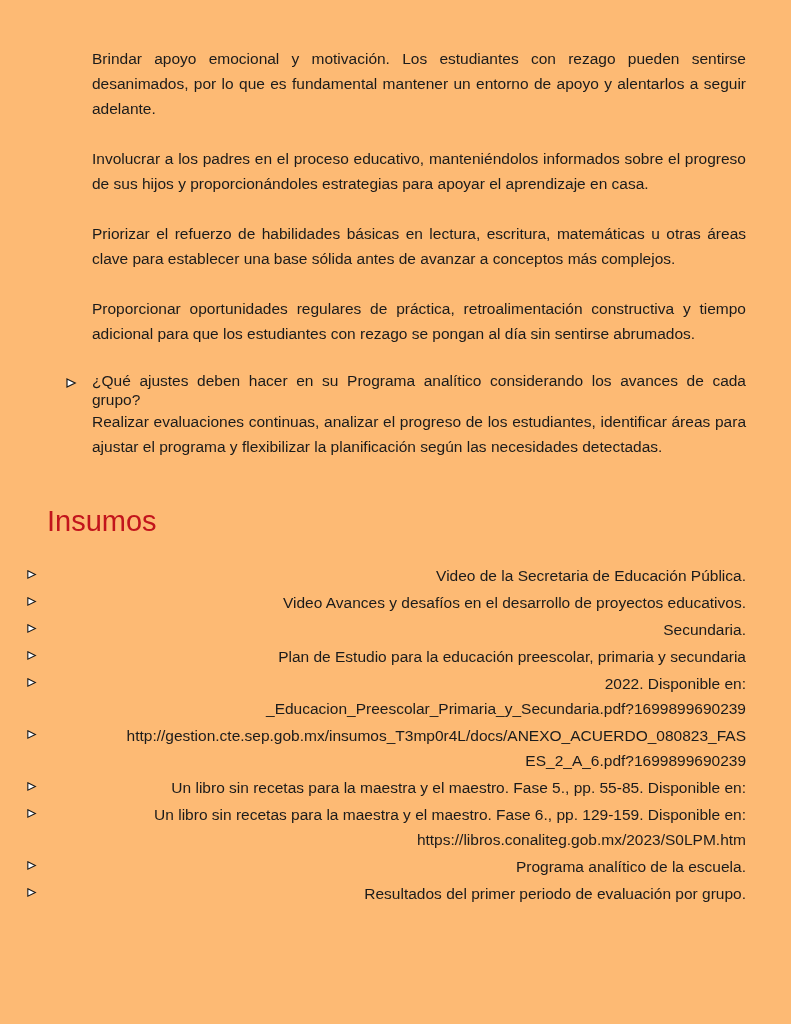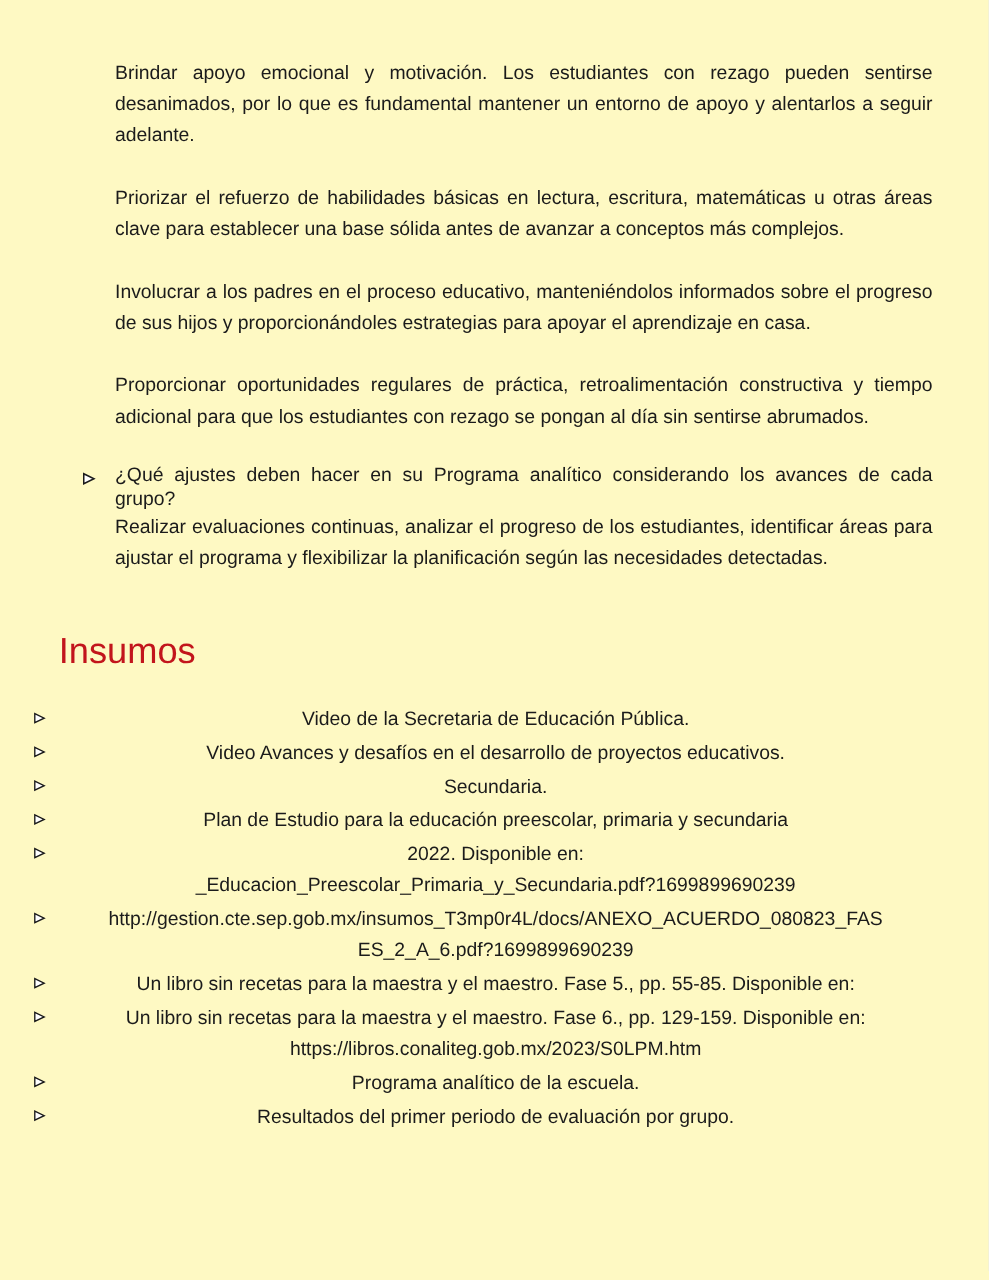--- a/index.html
+++ b/index.html
@@ -1,18 +1,18 @@
 <!DOCTYPE html>
 <html><head>
 <meta charset="utf-8">
 <style>
   html,body { margin:0; padding:0; background:#e8e8e8; }
   .page {
     width:791px; height:1024px;
-    background:#fef9c3;
+    background:#fdba74;
     margin:0 auto;
     box-sizing:border-box;
     padding:46px 45px 0 47px;
     font-family:"Liberation Sans", sans-serif;
     color:#1b1b1b;
     font-size:15.5px;
     overflow:hidden;
   }
   .indent { margin-left:45px; }
 
@@ -34,36 +34,36 @@
     font-family:"Liberation Sans", sans-serif;
     font-size:29px;
     font-weight:normal;
     color:#C2151C;
     margin:46px 0 26px 0;
     line-height:32px;
   }
 
   
   .ins-list { margin:0; }
-  .li { position:relative; line-height:25px; margin:0 0 2px 0; text-align:center; }
+  .li { position:relative; line-height:25px; margin:0 0 2px 0; text-align:right; }
   .li-bullet { position:absolute; left:-21px; top:6px; }
   .url-line { line-height:25px; word-break:break-all; }
   .url-line:empty { display:none; }
 
   .arrow-svg { display:block; }
 </style>
 </head>
 <body>
 
 <div class="page">
 
   <div class="indent">
     <p class="para">Brindar apoyo emocional y motivación. Los estudiantes con rezago pueden sentirse desanimados, por lo que es fundamental mantener un entorno de apoyo y alentarlos a seguir adelante.</p>
+    <p class="para">Involucrar a los padres en el proceso educativo, manteniéndolos informados sobre el progreso de sus hijos y proporcionándoles estrategias para apoyar el aprendizaje en casa.</p>
     <p class="para">Priorizar el refuerzo de habilidades básicas en lectura, escritura, matemáticas u otras áreas clave para establecer una base sólida antes de avanzar a conceptos más complejos.</p>
-    <p class="para">Involucrar a los padres en el proceso educativo, manteniéndolos informados sobre el progreso de sus hijos y proporcionándoles estrategias para apoyar el aprendizaje en casa.</p>
     <p class="para">Proporcionar oportunidades regulares de práctica, retroalimentación constructiva y tiempo adicional para que los estudiantes con rezago se pongan al día sin sentirse abrumados.</p>
 
     <div class="q-block">
       <span class="q-bullet">
         <svg class="arrow-svg" width="12" height="12" viewBox="0 0 12 12">
           <path d="M2 2 L10.2 6 L2 10 Z" fill="#ffffff" stroke="#1b1b1b" stroke-width="1.2"></path>
         </svg>
       </span>
       <div class="q-text">¿Qué ajustes deben hacer en su Programa analítico considerando los avances de cada grupo?</div>
       <div class="q-answer">Realizar evaluaciones continuas, analizar el progreso de los estudiantes, identificar áreas para ajustar el programa y flexibilizar la planificación según las necesidades detectadas.</div>

